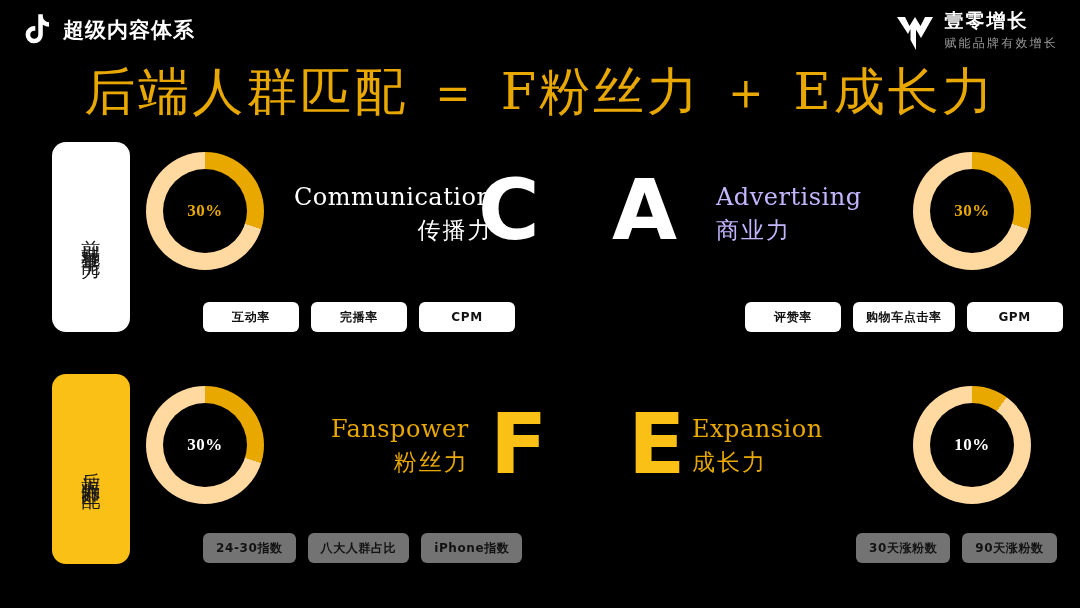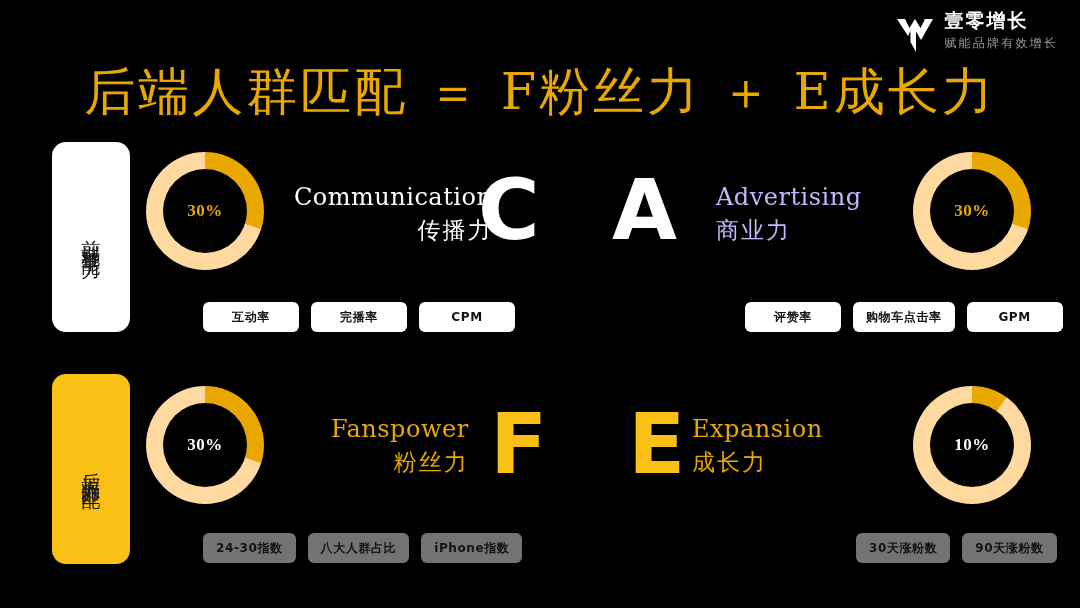--- a/index.html
+++ b/index.html
@@ -22,21 +22,21 @@
   }
   .tiktok-icon { width: 28px; height: 32px; display: block; }
   .hdr-title {
     color: #ffffff; font-size: 21px; letter-spacing: 1px;
     font-family: "DejaVu Serif", serif; font-weight: 600;
     white-space: nowrap;
   }
 
   .hdr-right {
     position: absolute; right: 22px; top: 10px;
-    display: flex; align-items: flex-end; gap: 9px;
+    display: flex; align-items: center; gap: 9px;
   }
   .brand-mark { width: 40px; height: 38px; display: block; }
   .brand-text { display: flex; flex-direction: column; align-items: flex-start; }
   .brand-name {
     color: #ffffff; font-size: 19px; letter-spacing: 2px; font-weight: 700;
     font-family: "DejaVu Sans", sans-serif; line-height: 1.15;
   }
   .brand-sub {
     color: #9a9a9a; font-size: 12px; letter-spacing: 2.2px;
     font-family: "DejaVu Sans", sans-serif; margin-top: 3px;
@@ -156,20 +156,26 @@
   #tags-f { left: 155px; top: 533px; }
   #tags-e { left: 808px; top: 533px; }
 
   .tag.w100 { min-width: 96px; }
 </style>
 </head>
 <body>
 
 <div id="stage">
 
+  <div class="hdr-left">
+    <svg class="tiktok-icon" viewBox="0 0 32 36">
+      <path d="M21.5 0h-5.2v23.4a4.6 4.6 0 1 1-3.4-4.45v-5.3a9.85 9.85 0 1 0 8.6 9.75V12.1a12.1 12.1 0 0 0 7.1 2.3V9.1c-3.9 0-7.1-3.1-7.1-7V0z" fill="#ffffff"></path>
+    </svg>
+    <div class="hdr-title">超级内容体系</div>
+  </div>
 
   <div class="hdr-right">
     <svg class="brand-mark" viewBox="0 0 40 38">
       <path d="M2 5 L10 5 L14.5 14 L20 5 L25.5 14 L30 5 L38 5 L26 26 L21 17.5 L21 38 L15.5 28 L15.5 17 L13 22 Z" fill="#ffffff"></path>
     </svg>
     <div class="brand-text">
       <div class="brand-name">壹零增长</div>
       <div class="brand-sub">赋能品牌有效增长</div>
     </div>
   </div>

